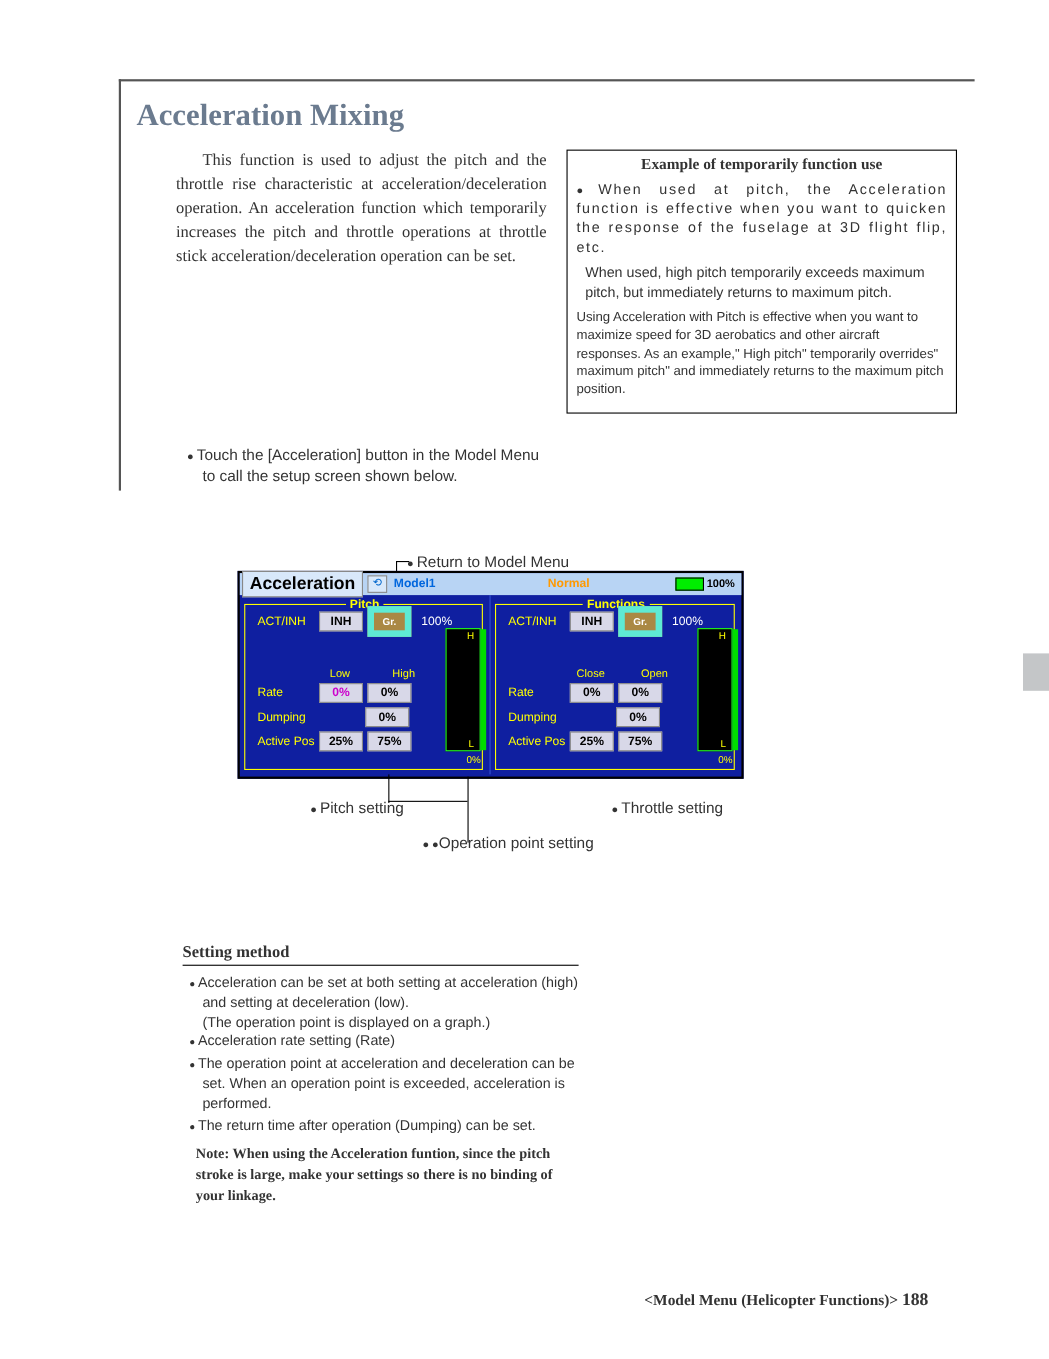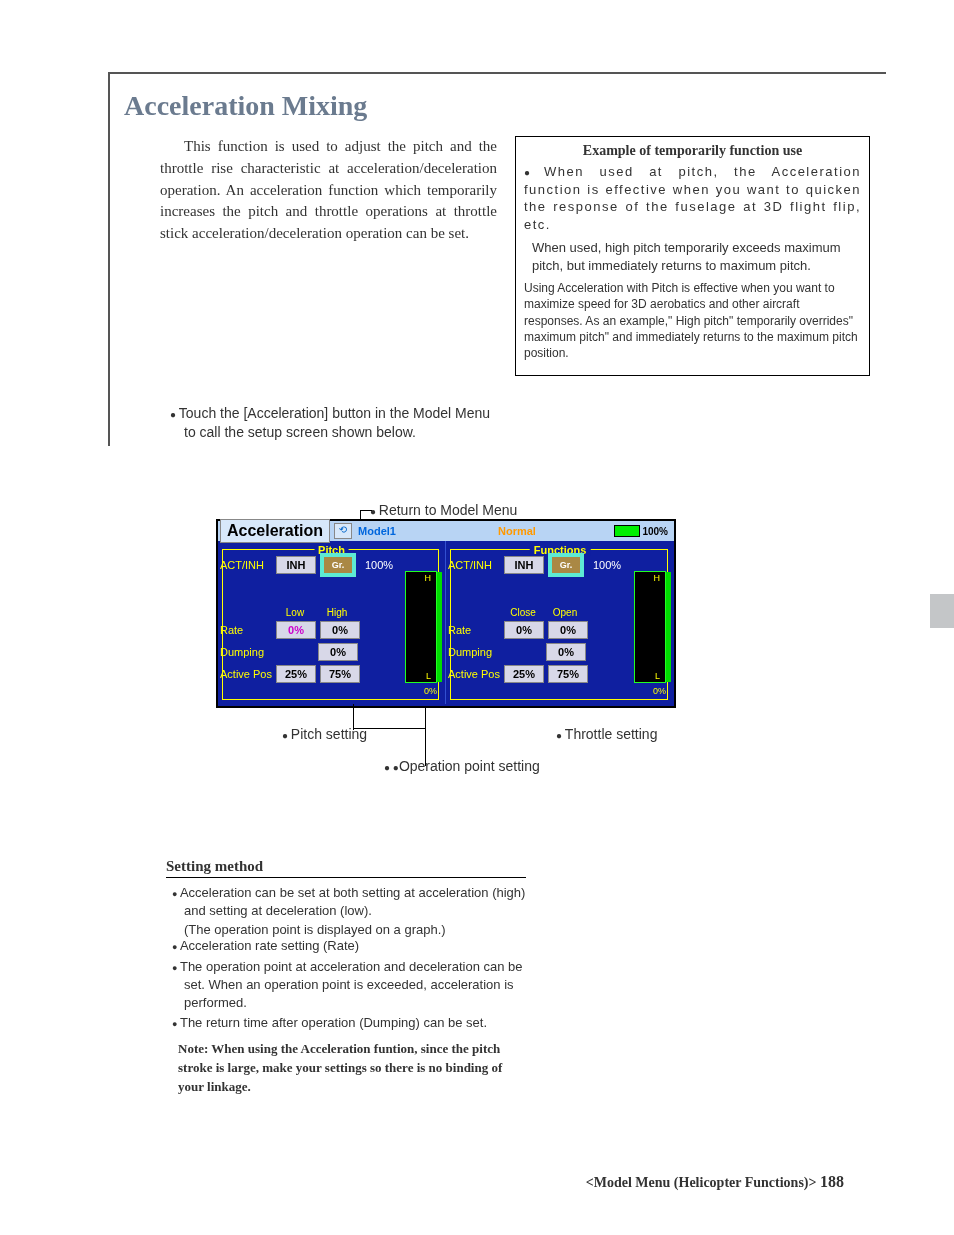--- a/index.html
+++ b/index.html
@@ -117,21 +117,21 @@
     text-align: center;
     font-size: 10px;
   }
   .scr-model { color:#06d; font-weight:bold; margin-left:6px; }
   .scr-mode { color:#f90; font-weight:bold; position:absolute; left: 280px; }
   .scr-batt { position:absolute; right:6px; display:flex; align-items:center; gap:2px; }
   .batt-icon { width:24px; height:10px; background:#0e0; border:1px solid #000; }
   .batt-text { color:#000; font-size:10px; font-weight:bold; }
 
   .scr-body { display:flex; height: 163px; }
-  .pane { width: 50%; position: relative; padding: 4px 4px 0 2px; box-sizing: border-box; }
+  .pane { width: 50%; position: relative; padding: 4px 4px 0 16px; box-sizing: border-box; }
   .pane-l { border-right: 1px solid #3350d0; }
   .pane-title {
     position: absolute;
     top: 3px; left: 50%; transform: translateX(-50%);
     color: #ff0; font-size: 11px; font-weight: bold;
     background: #0f1fa0; padding: 0 4px; z-index:2;
   }
   .pane-border {
     position:absolute; top:8px; left:4px; right:6px; bottom: 4px;
     border:1px solid #ff0;
@@ -142,23 +142,23 @@
     background: #d8d8e8;
     color: #000;
     border: 1px solid #888;
     width: 38px; height: 16px;
     text-align:center;
     line-height:16px;
     font-size: 11px;
     font-weight: bold;
     margin-right: 4px;
   }
-  .gr { background:#a84;color:#fff;width:28px;font-size:9px;border:4px solid #5eead4; }
+  .gr { background:#a84;color:#fff;width:28px;font-size:9px;border:6px solid #5eead4; }
   .pill { color:#fff;font-size:11px;width:38px;text-align:center; }
-  .col-headers { display:flex; margin-left:56px; gap:4px; }
+  .col-headers { display:flex; margin-left:56px; gap:20px; }
   .col-headers span { width:38px; text-align:center; color:#ff0; font-size:10px; }
   .rate-btn { background:#d8d8e8;color:#c0c;border:1px solid #888;width:38px;height:16px;text-align:center;line-height:16px;font-size:11px;font-weight:bold; }
   .graph {
     position:absolute; right:8px; top:30px;
     width:30px; height:110px;
     background:#000; border:1px solid #2f2;
   }
   .graph-bar { position:absolute; right:-6px; top:0; width:5px; height:100%; background:#0d0; }
   .hl { position:absolute; color:#ff0; font-size:9px; }
 

